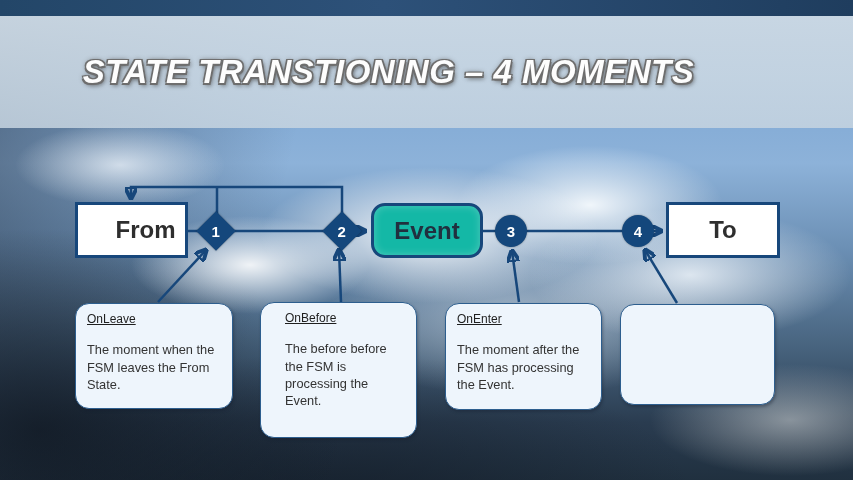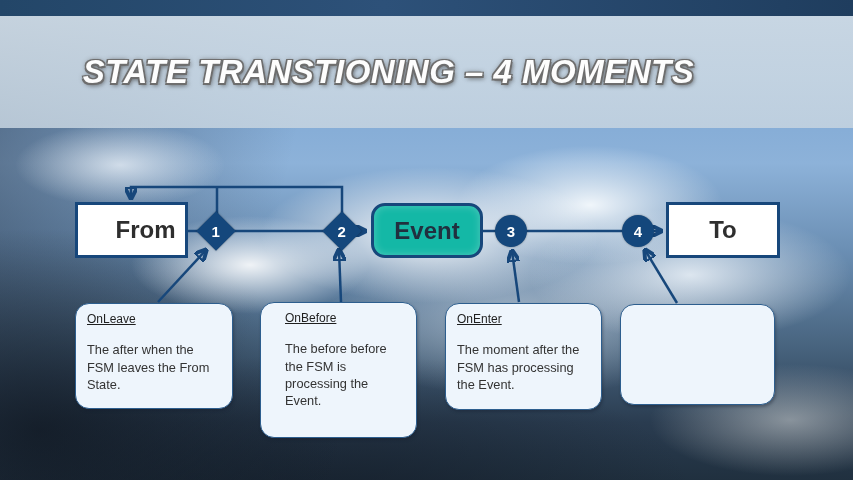--- a/index.html
+++ b/index.html
@@ -132,21 +132,21 @@
   </div>
   <div class="circle c3">
     <span class="num">3</span>
   </div>
   <div class="circle c4">
     <span class="num">4</span>
   </div>
 
   <div class="callout co1">
     <div class="callout-title">OnLeave</div>
-    <div class="callout-body">The after when the FSM leaves the From State.</div>
+    <div class="callout-body">The moment when the FSM leaves the From State.</div>
   </div>
   <div class="callout co2">
     <div class="callout-title">OnBefore</div>
     <div class="callout-body">The before before the FSM is processing the Event.</div>
   </div>
   <div class="callout co3">
     <div class="callout-title">OnEnter</div>
     <div class="callout-body">The moment after the FSM has processing the Event.</div>
   </div>
   <div class="callout co4">

